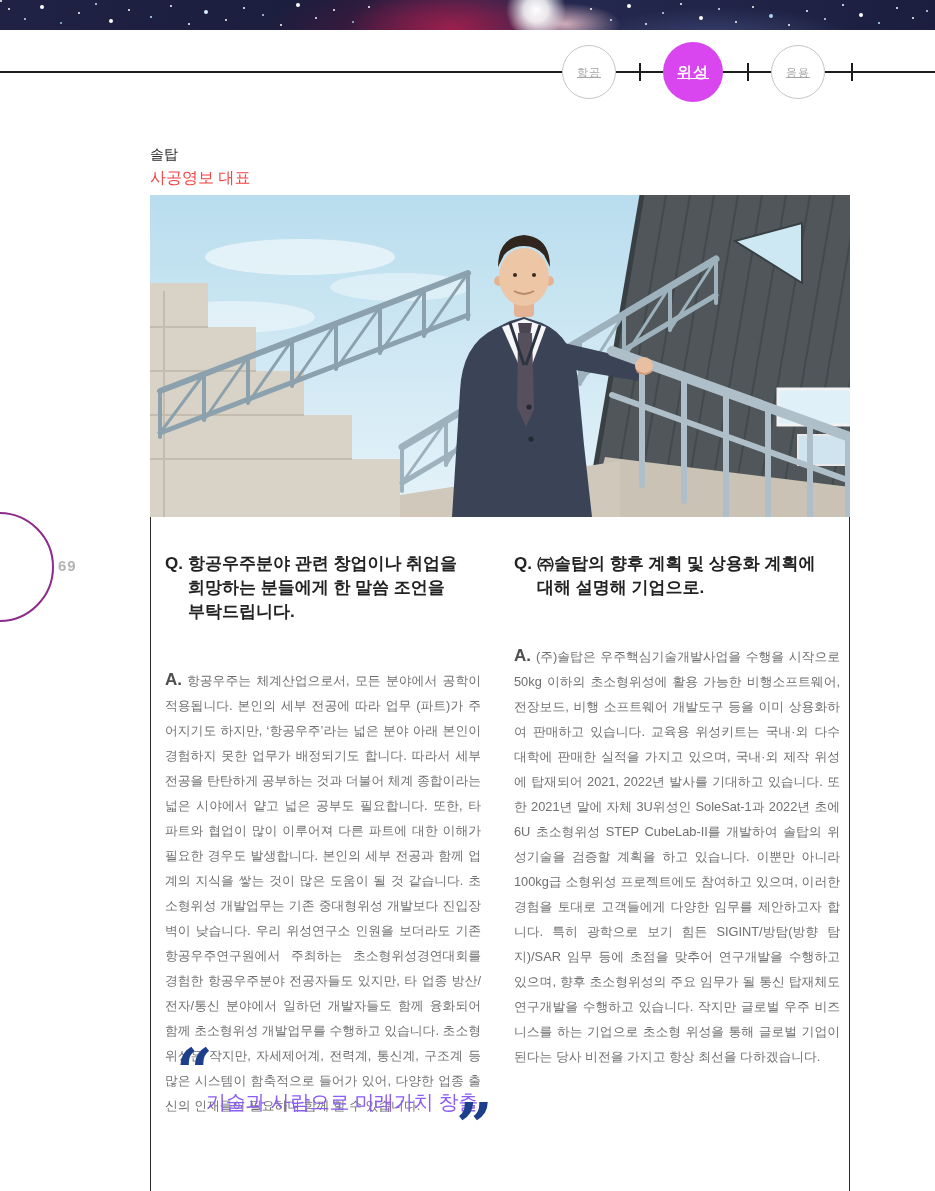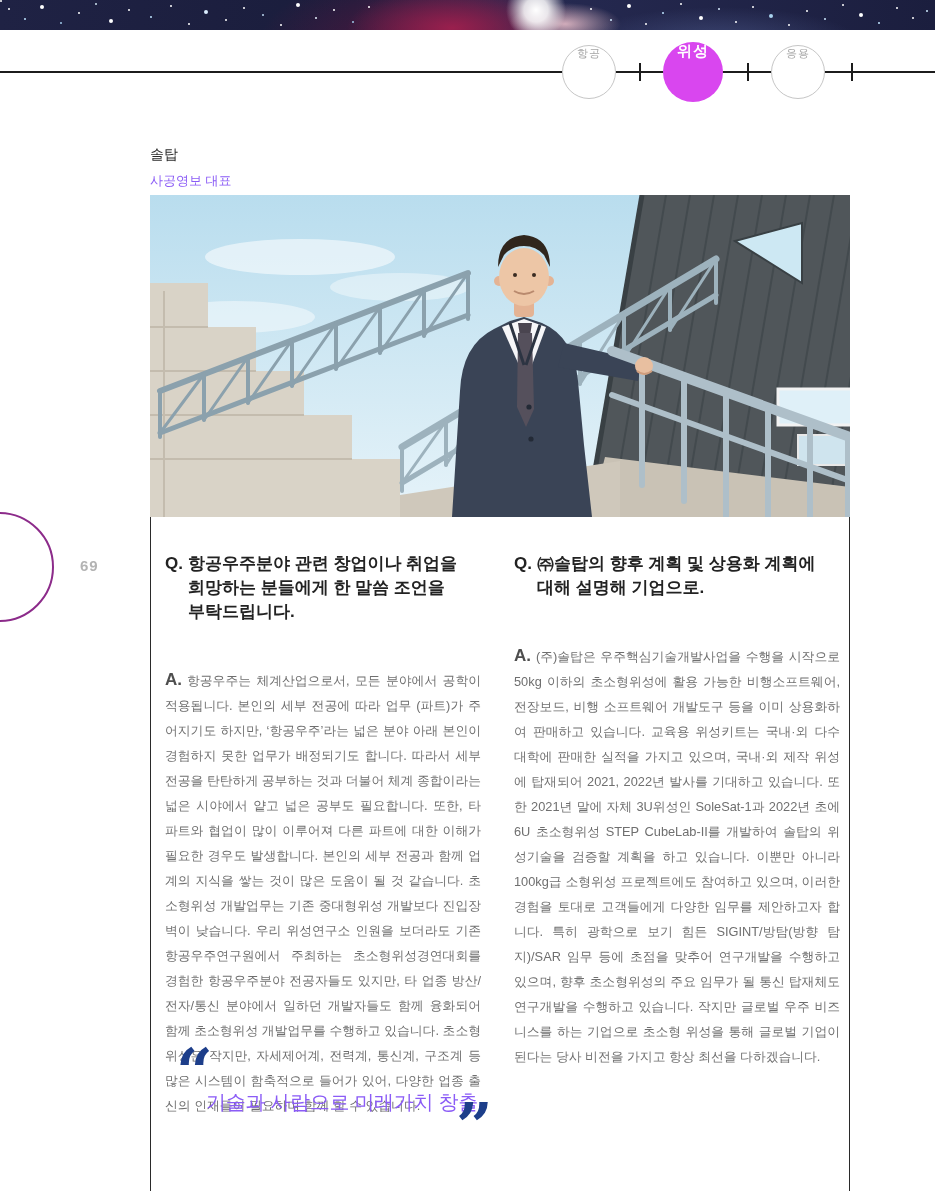--- a/index.html
+++ b/index.html
@@ -30,39 +30,39 @@
       718px 8px 0 0 #dbeeff, 735px 21px 0 0 #fff, 752px 6px 0 0 #fff, 770px 15px 0 1px #a9d2ee,
       788px 24px 0 0 #fff, 806px 10px 0 0 #fff, 824px 18px 0 0 #cfeaff, 842px 4px 0 0 #fff,
       860px 14px 0 1px #fff, 878px 22px 0 0 #bfe4ff, 896px 7px 0 0 #fff, 912px 17px 0 0 #fff,
       926px 10px 0 0 #cfeaff;
   }
   
   .topline{position:absolute;left:0;top:71px;width:935px;height:1.5px;background:#1c1c1c;}
   .tick{position:absolute;top:63px;width:1.5px;height:18px;background:#1c1c1c;}
   .tick.t1{left:639px}.tick.t2{left:747px}.tick.t3{left:851px}
   .tab{
-    position:absolute;border-radius:50%;display:flex;justify-content:center;
-    font-size:11px;letter-spacing:1px;box-sizing:border-box;
+    position:absolute;border-radius:50%;display:flex;align-items:center;justify-content:center;
+    font-size:11px;letter-spacing:1px;box-sizing:border-box;text-decoration:underline;
   }
   .tab--idle{width:54px;height:54px;top:45px;background:#fff;border:1px solid #c6c6c6;color:#a5a5a5;}
   .tab--active{width:60px;height:60px;top:42px;background:#d946ef;color:#fff;font-weight:bold;font-size:15px;}
   .tab.c1{left:562px}.tab.c2{left:663px}.tab.c3{left:771px}
   
   .profile{position:absolute;left:150px;top:144px;line-height:1.45;}
   .profile .company{font-size:14px;font-weight:normal;color:#2b2b2b;}
-  .profile .who{font-size:13px;color:#8b5cf6;margin-top:8px;}
+  .profile .who{font-size:16px;color:#ef4444;margin-top:2px;}
   
   .photo{position:absolute;left:150px;top:195px;width:700px;height:322px;overflow:hidden;background:#cfe4ef;}
   .photo svg{display:block}
   
   .marker-circle{
     position:absolute;left:-56px;top:512px;width:110px;height:110px;border-radius:50%;
     border:2.5px solid #8c2b8a;box-sizing:border-box;
   }
-  .pagenum{position:absolute;left:80px;top:557px;font-size:15px;font-weight:bold;color:#b3b3b3;letter-spacing:1px;}
+  .pagenum{position:absolute;left:58px;top:557px;font-size:15px;font-weight:bold;color:#b3b3b3;letter-spacing:1px;}
   
   .vrule{position:absolute;top:517px;width:1.2px;height:674px;background:#2a2a2a;}
   .vrule.left{left:150px}.vrule.right{left:849px}
   
   .col{position:absolute;top:552px;}
   .col.l{left:165px;width:316px;}
   .col.r{left:514px;width:326px;}
   .qhead{display:flex;font-size:17px;font-weight:600;color:#222;line-height:24px;word-break:keep-all;}
   .qhead .qmark{flex:0 0 auto;margin-right:5px;}
   .answer{margin-top:43px;font-size:12.8px;line-height:25px;color:#6f6f6f;text-align:justify;}

